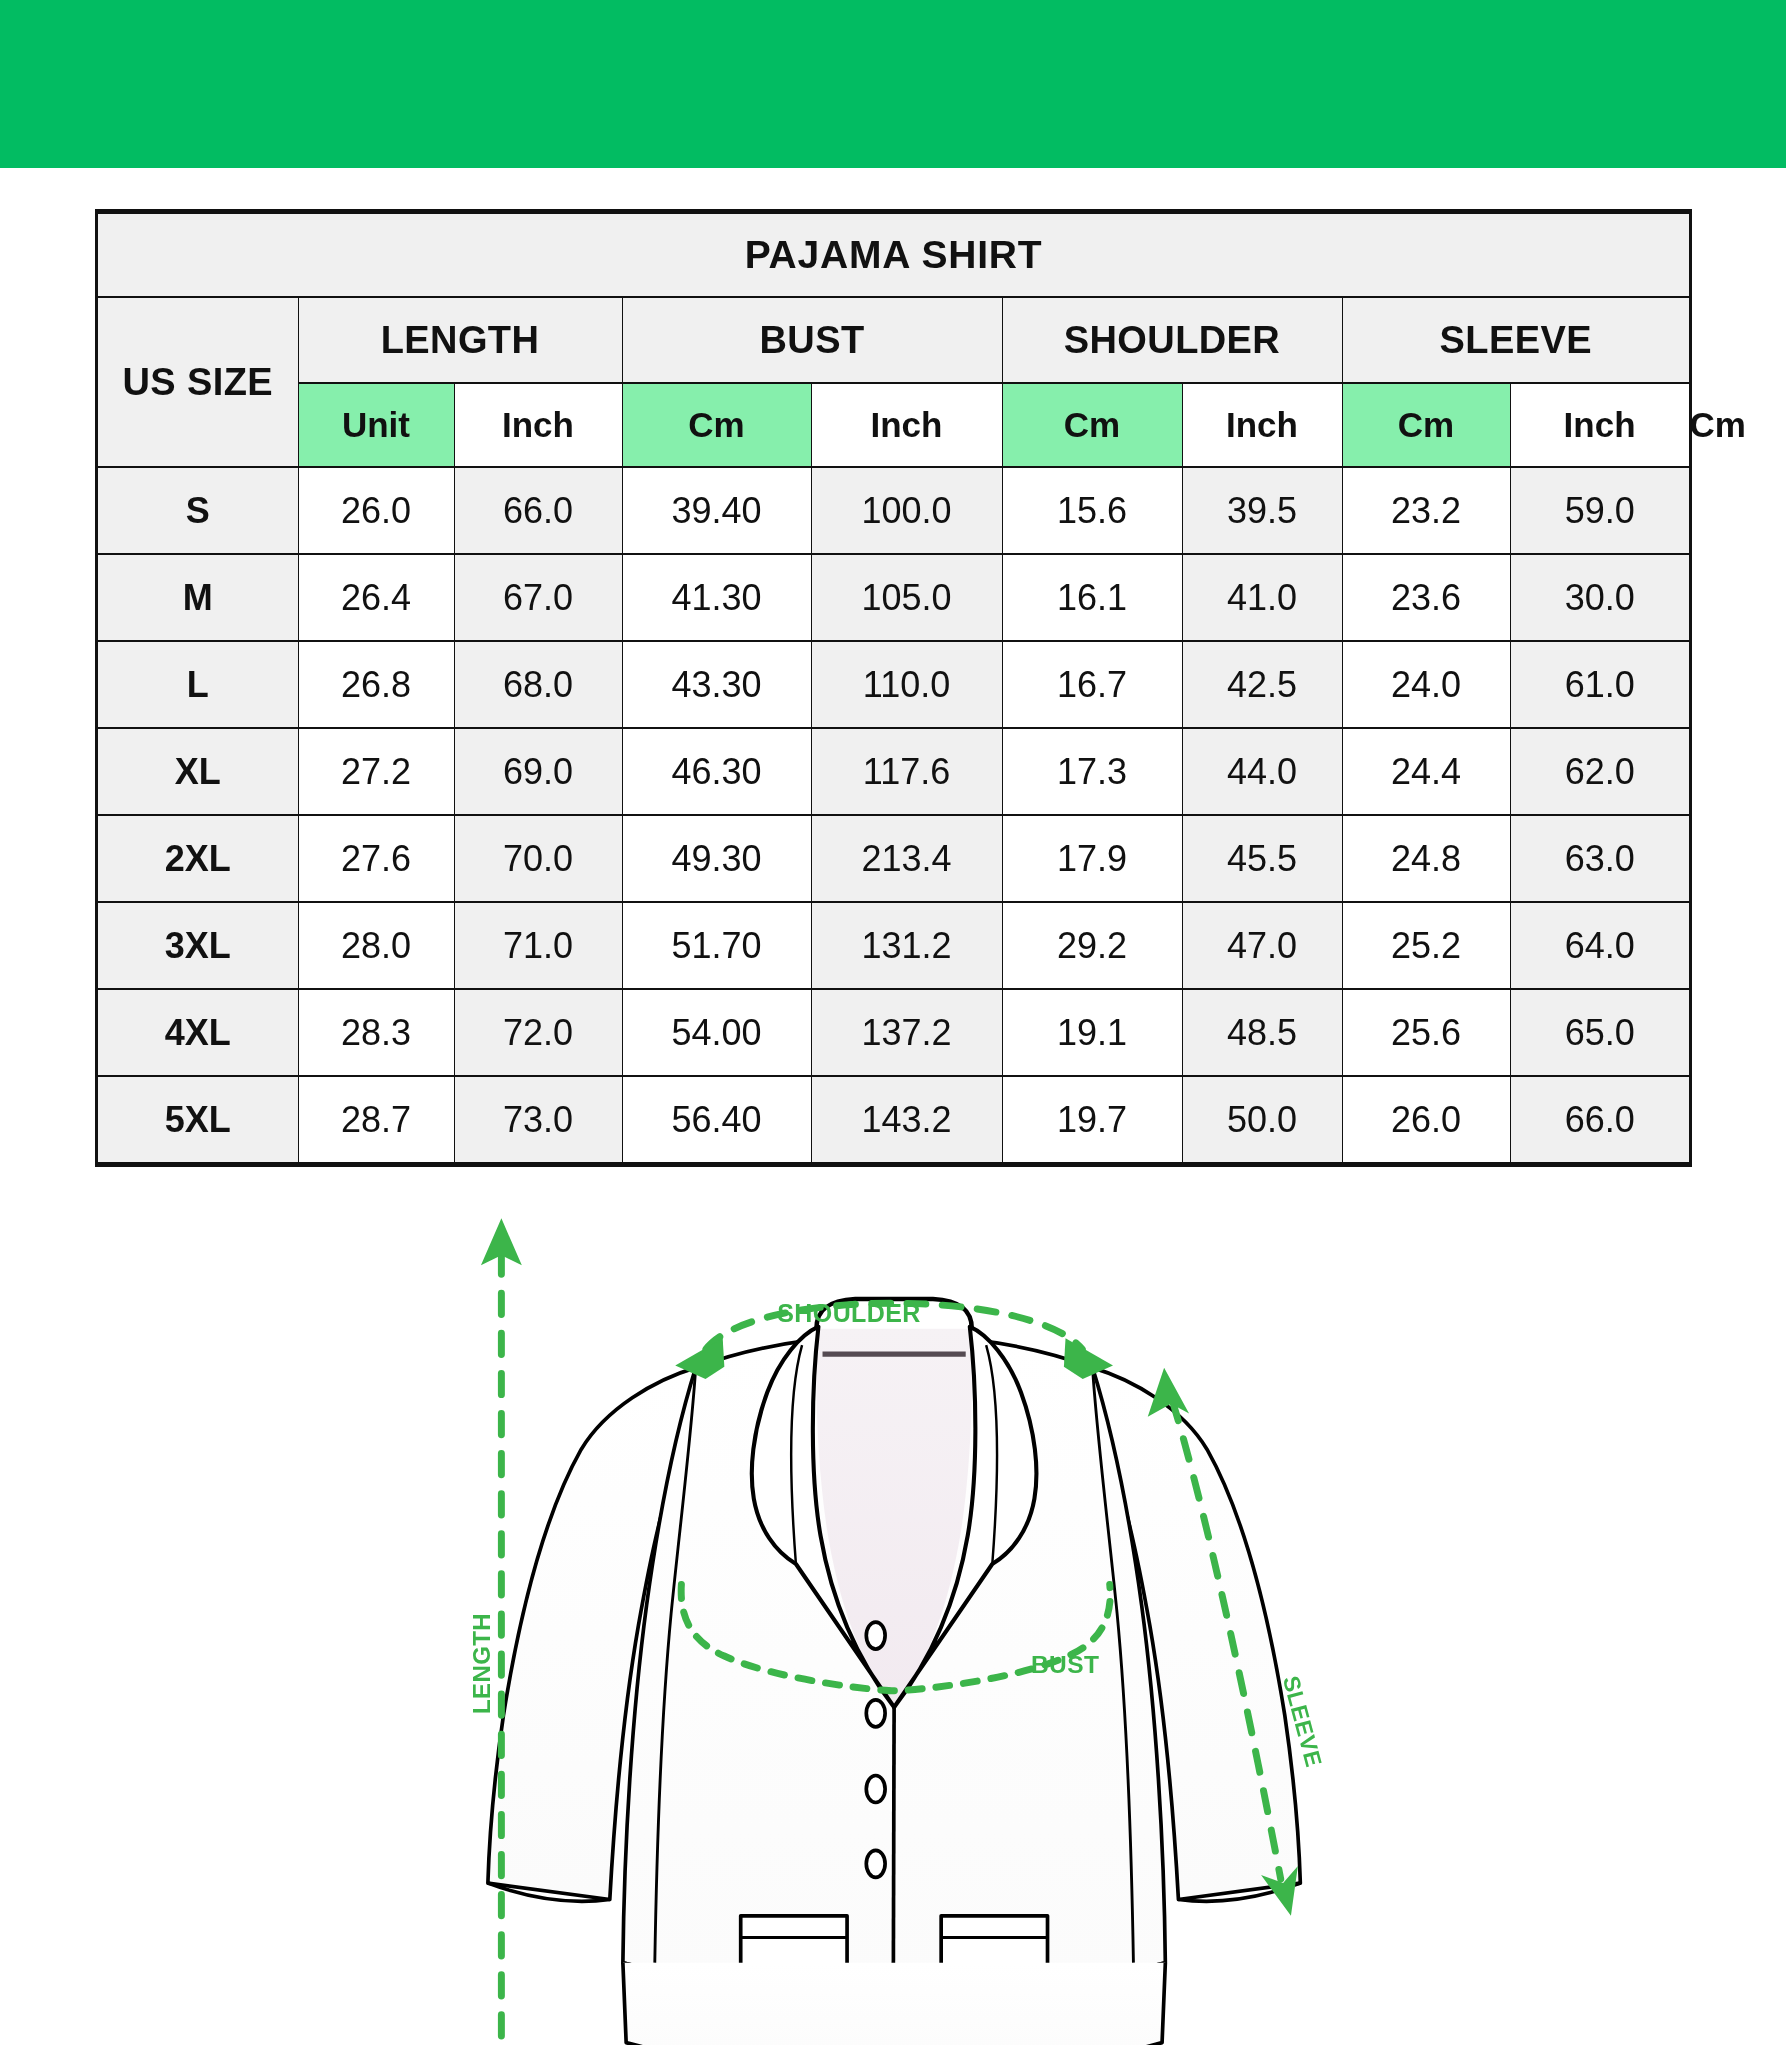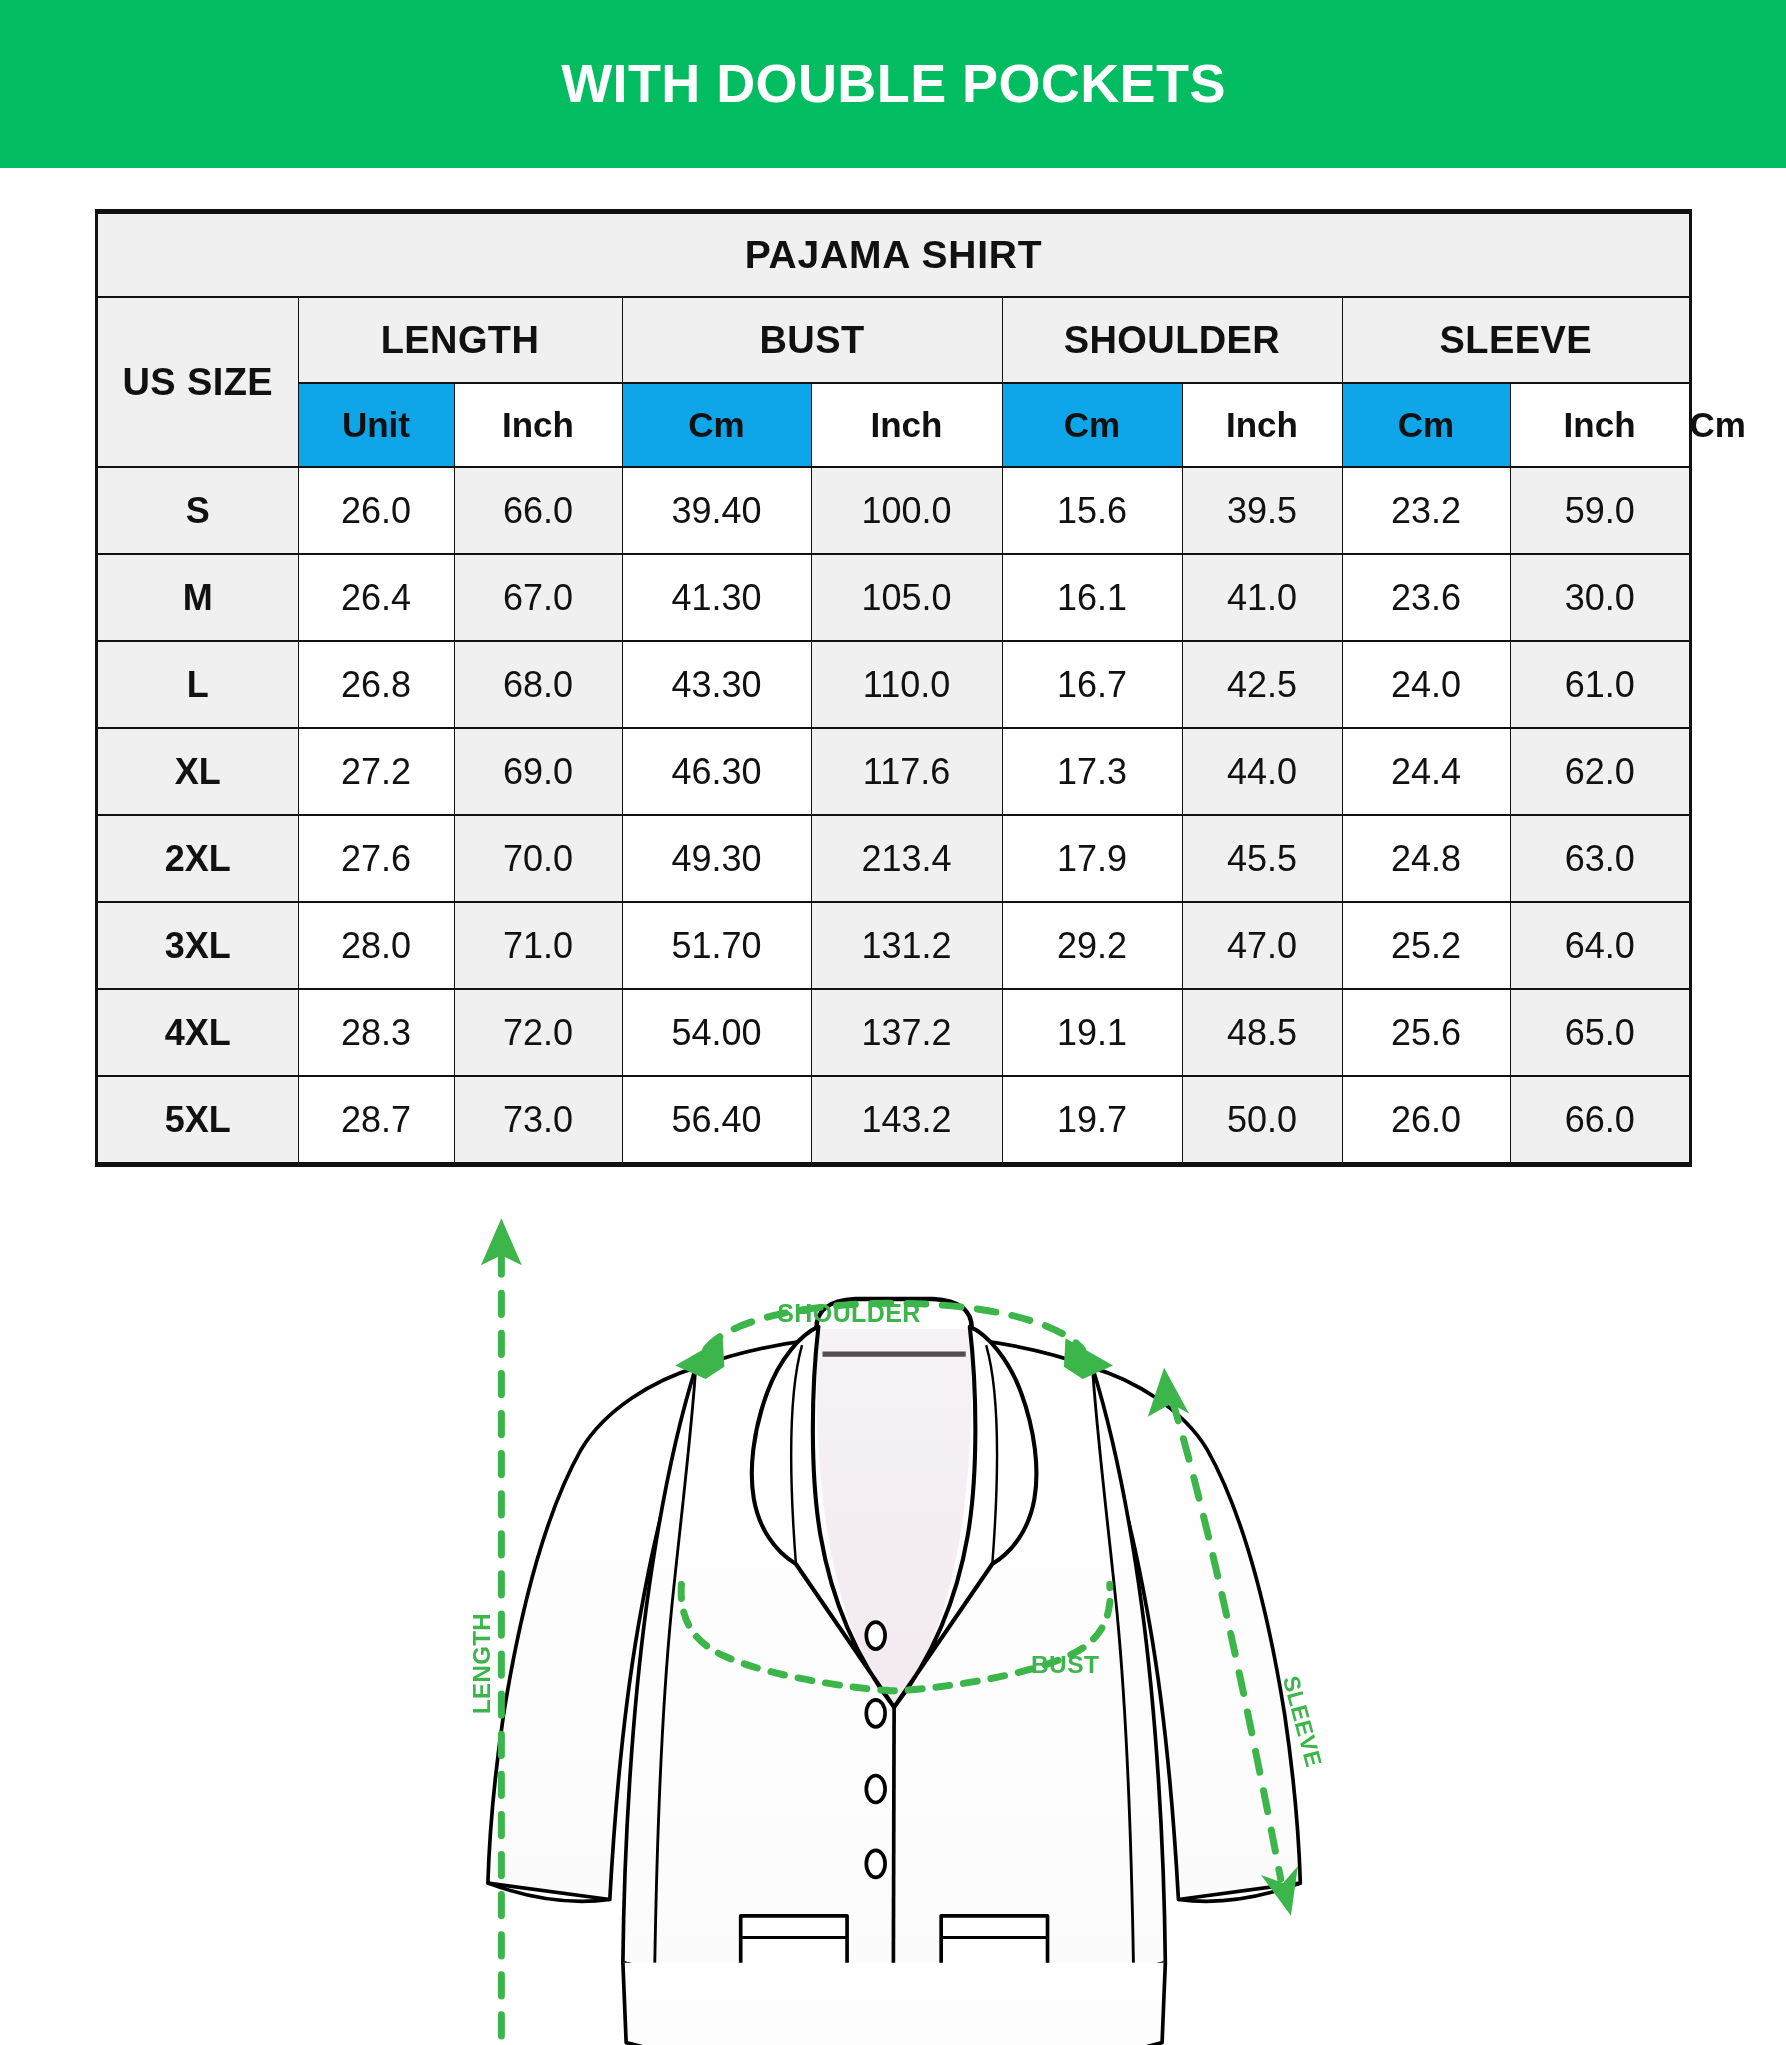--- a/index.html
+++ b/index.html
@@ -78,21 +78,21 @@
     height: 84px;
     font-size: 38px;
     font-weight: 700;
     letter-spacing: 0.4px;
     background: #f0f0f0;
   }
   .row-unit th {
     height: 82px;
     font-size: 35px;
     font-weight: 700;
-    background: #0ea5e9;
+    background: #86efac;
   }
   .row-data td {
     height: 85px;
     font-size: 36px;
     font-weight: 400;
     background: #f0f0f0;
   }
   .row-data td.sizecell {
     font-weight: 700;
   }
@@ -160,21 +160,20 @@
     font-size: 23px;
     transform: rotate(75deg);
     transform-origin: left top;
   }
 </style>
 </head>
 <body>
 
 <div class="header-band">
   <div class="header-title">
-    <span class="line2">WITH DOUBLE POCKETS</span>
   </div>
 </div>
 
 <div class="table-wrap">
   <table class="size-table">
     <colgroup>
       <col class="c0">
         <col class="c1">
         <col class="c2">
         <col class="c3">

